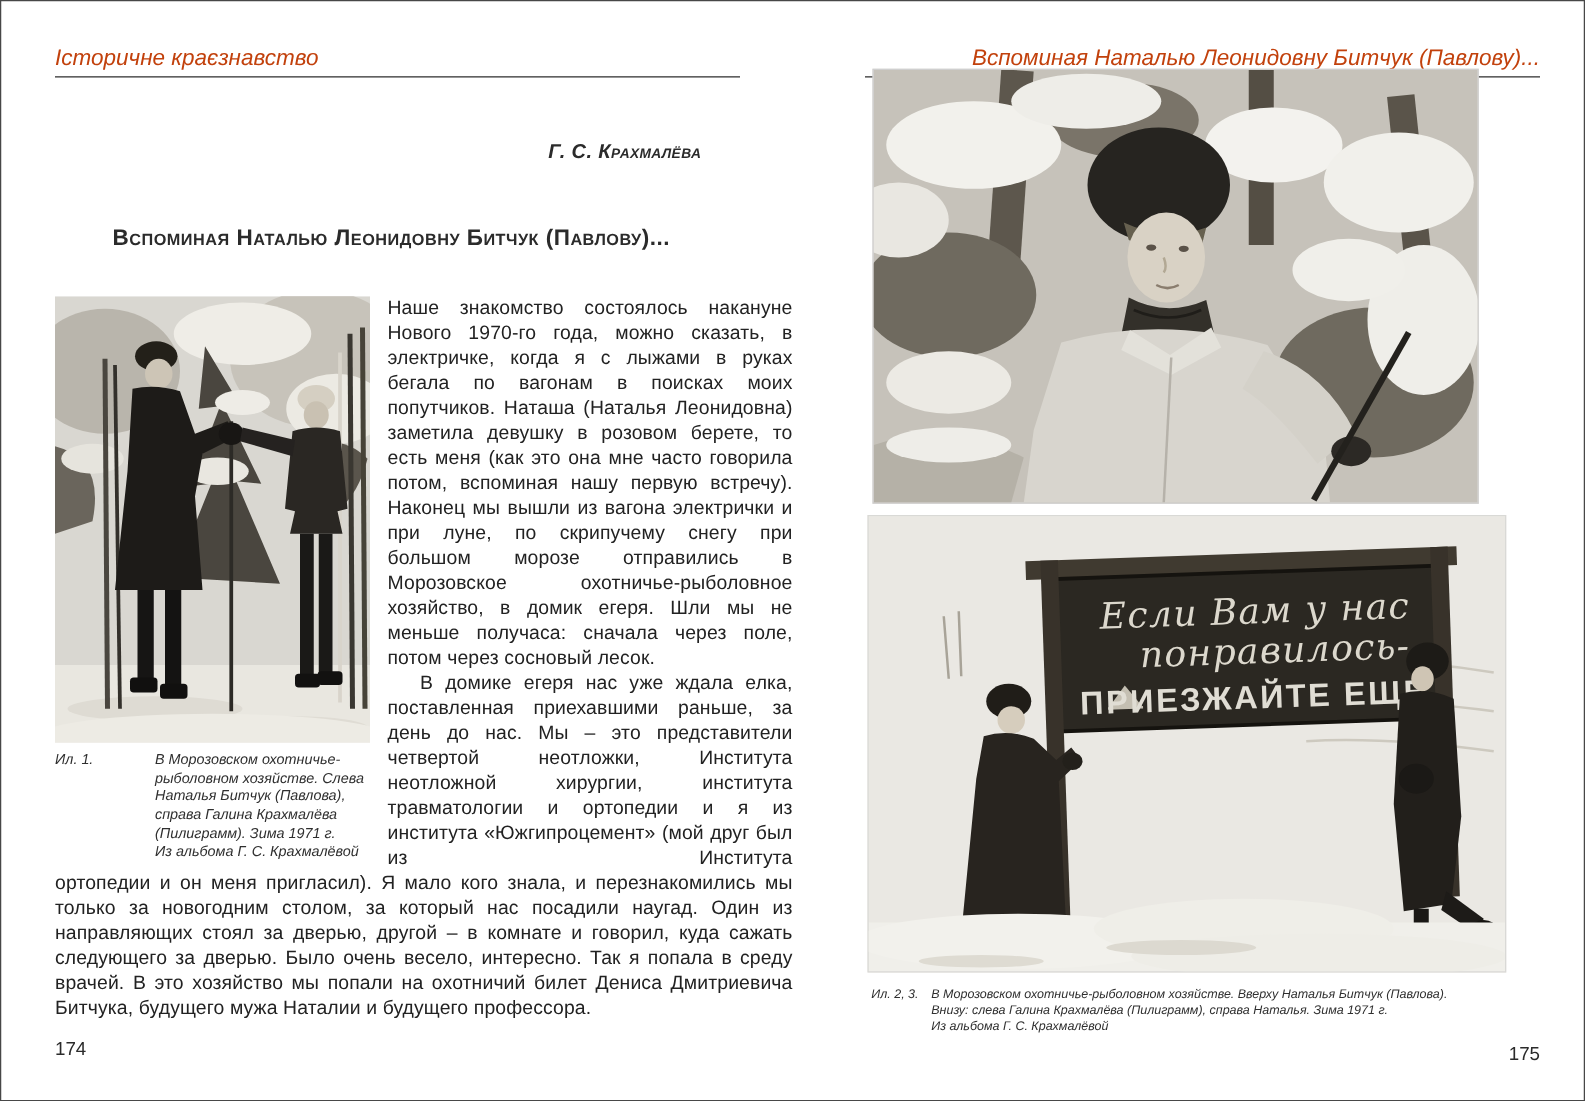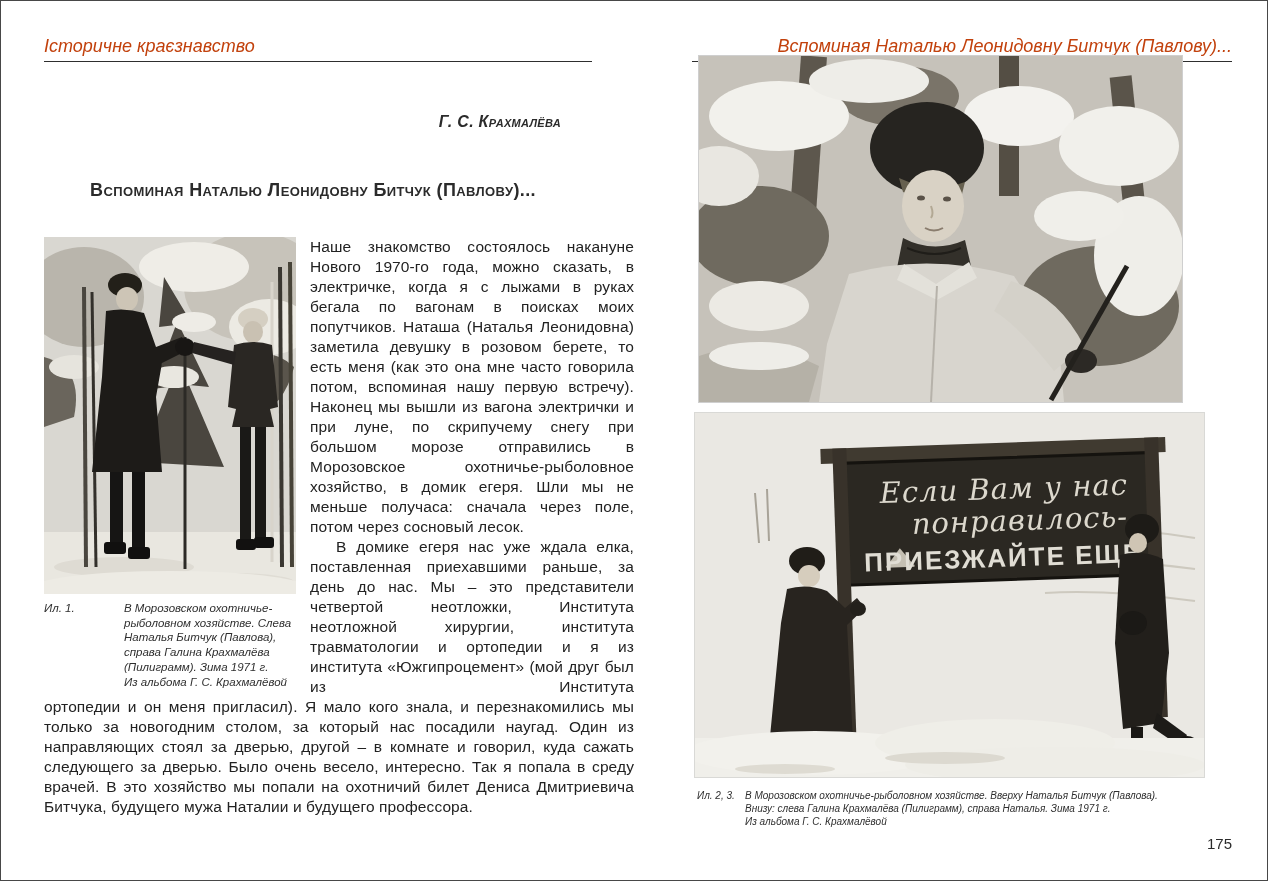--- a/index.html
+++ b/index.html
@@ -142,20 +142,21 @@
     <div class="body-col">
       <p>Наше знакомство состоялось накануне Нового 1970-го года, можно сказать, в электричке, когда я с лыжами в руках бегала по вагонам в поисках моих попутчиков. Наташа (Наталья Леонидовна) заметила девушку в розовом берете, то есть меня (как это она мне часто говорила потом, вспоминая нашу первую встречу). Наконец мы вышли из вагона электрички и при луне, по скрипучему снегу при большом морозе отправились в Морозовское охотничье-рыболовное хозяйство, в домик егеря. Шли мы не меньше получаса: сначала через поле, потом через сосновый лесок.</p>
       <p class="indent cont">В домике егеря нас уже ждала елка, поставленная приехавшими раньше, за день до нас. Мы – это представители четвертой неотложки, Института неотложной хирургии, института травматологии и ортопедии и я из института «Южгипроцемент» (мой друг был из Института</p>
     </div>
   </div>
 
   <div class="full-text">
     <p>ортопедии и он меня пригласил). Я мало кого знала, и перезнакомились мы только за новогодним столом, за который нас посадили наугад. Один из направляющих стоял за дверью, другой – в комнате и говорил, куда сажать следующего за дверью. Было очень весело, интересно. Так я попала в среду врачей. В это хозяйство мы попали на охотничий билет Дениса Дмитриевича Битчука, будущего мужа Наталии и будущего профессора.</p>
   </div>
 
+  <div class="page-num page-num-left">174</div>
 </div>
 
 <div class="running-header rh-right">Вспоминая Наталью Леонидовну Битчук (Павлову)...</div>
 
 <div class="photo-top">
 
   <svg viewBox="0 0 483 346" xmlns="http://www.w3.org/2000/svg">
     <rect width="483" height="346" fill="#c6c2ba"></rect>
     <rect x="95" y="0" width="26" height="210" fill="#5d574d" transform="rotate(4 108 100)"></rect>
     <rect x="300" y="0" width="20" height="140" fill="#544e44"></rect>

